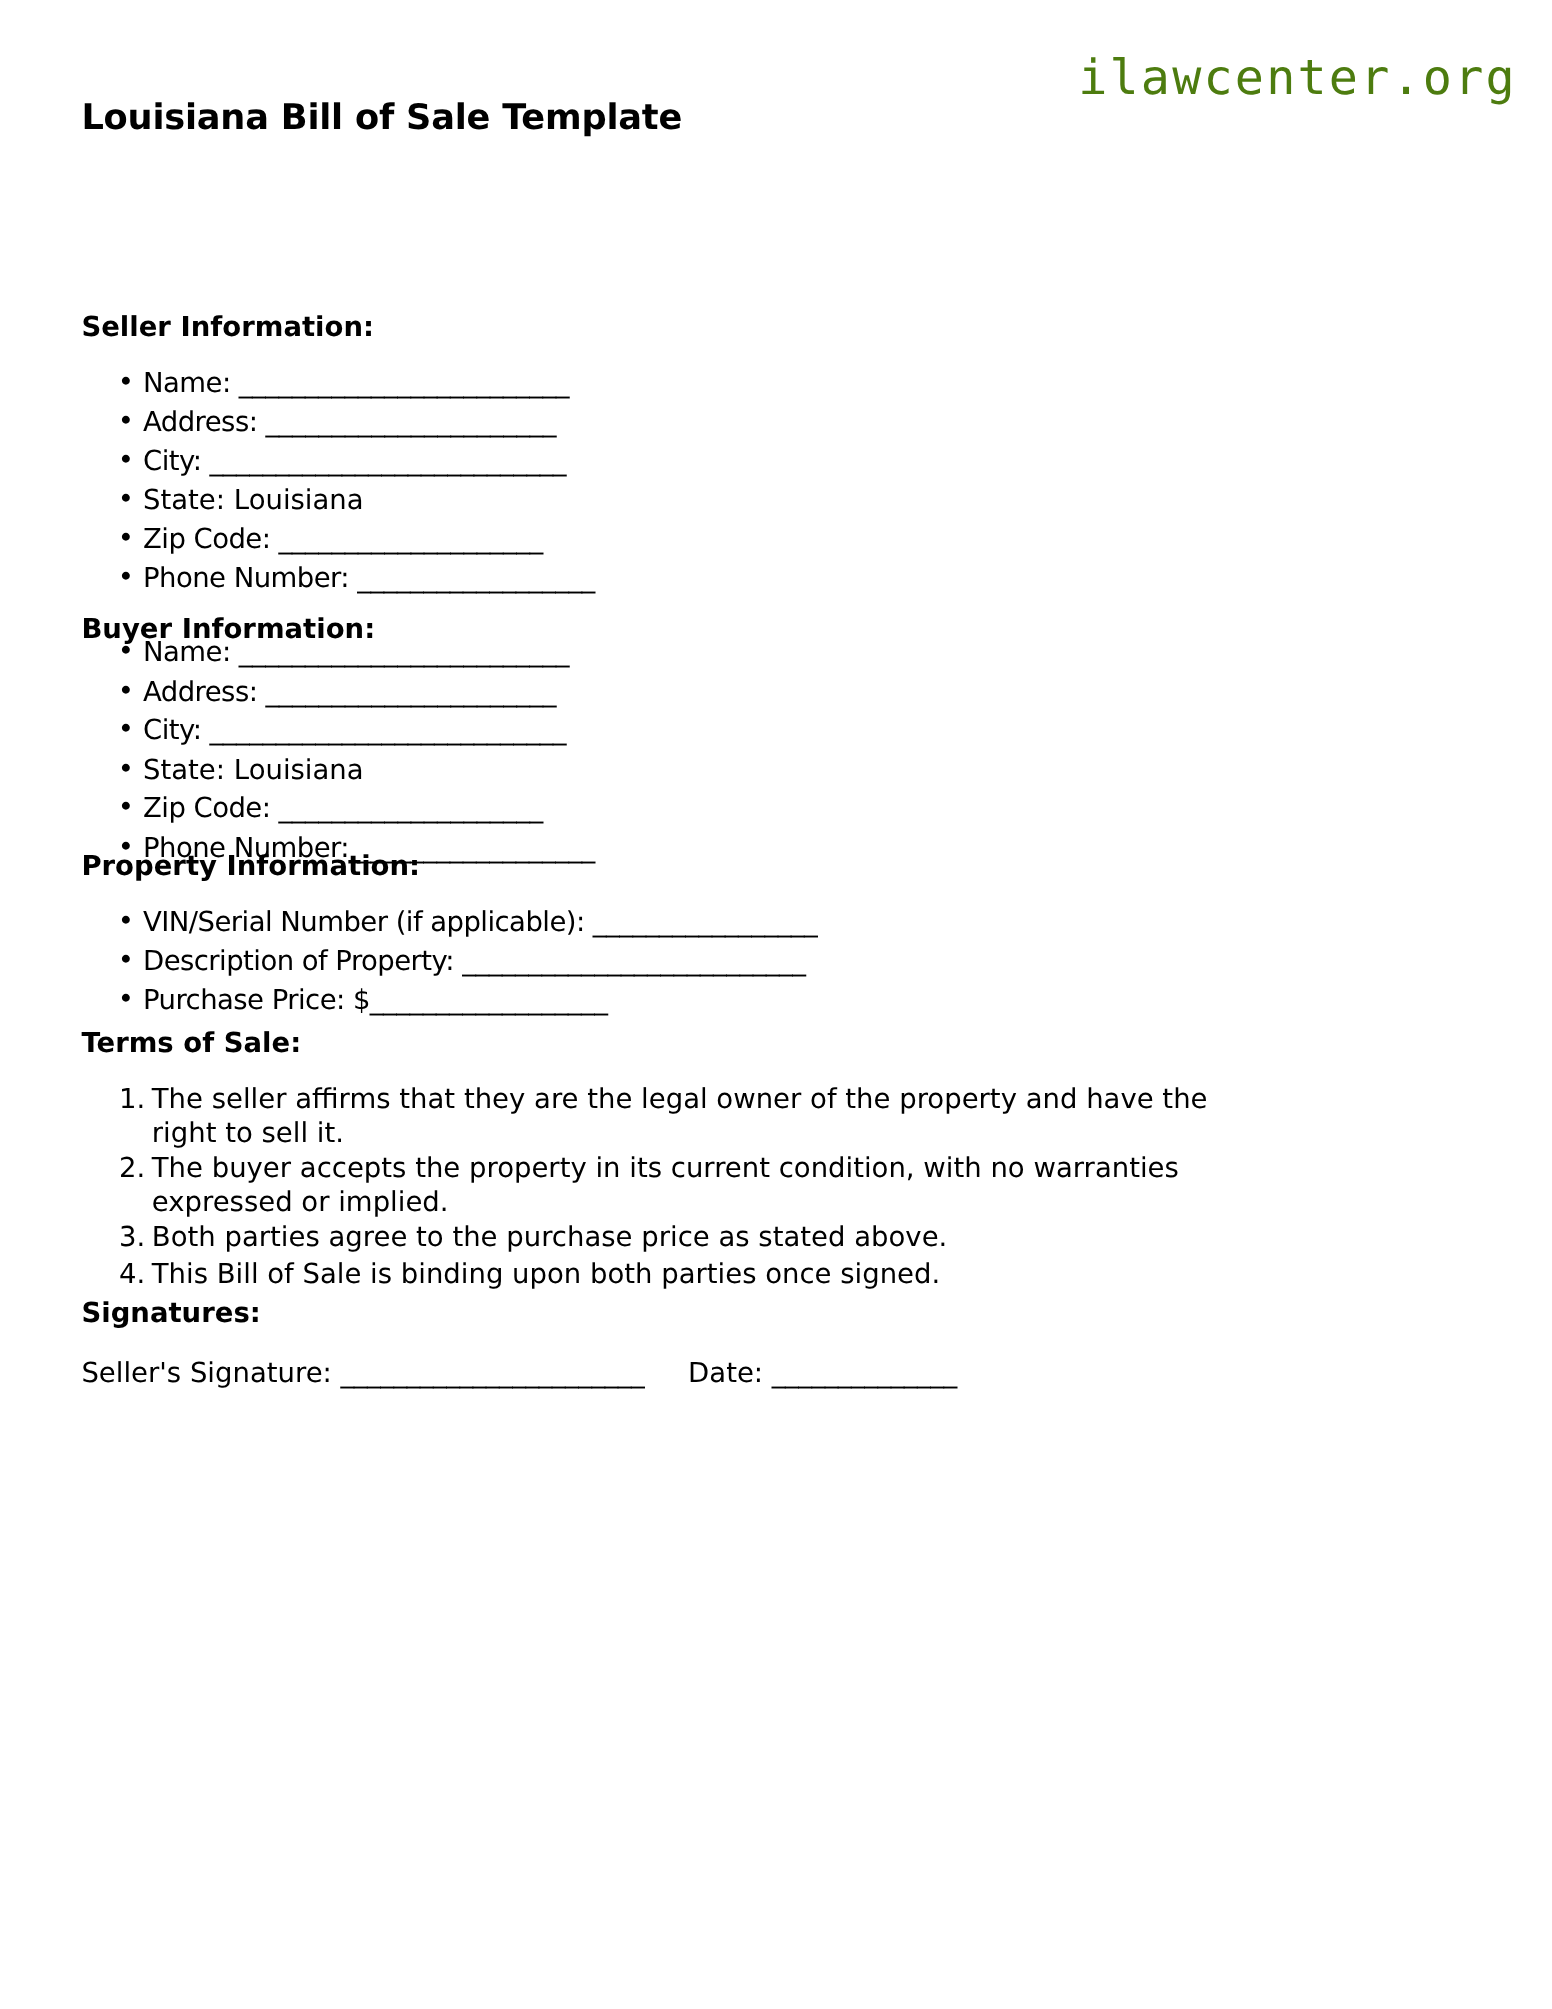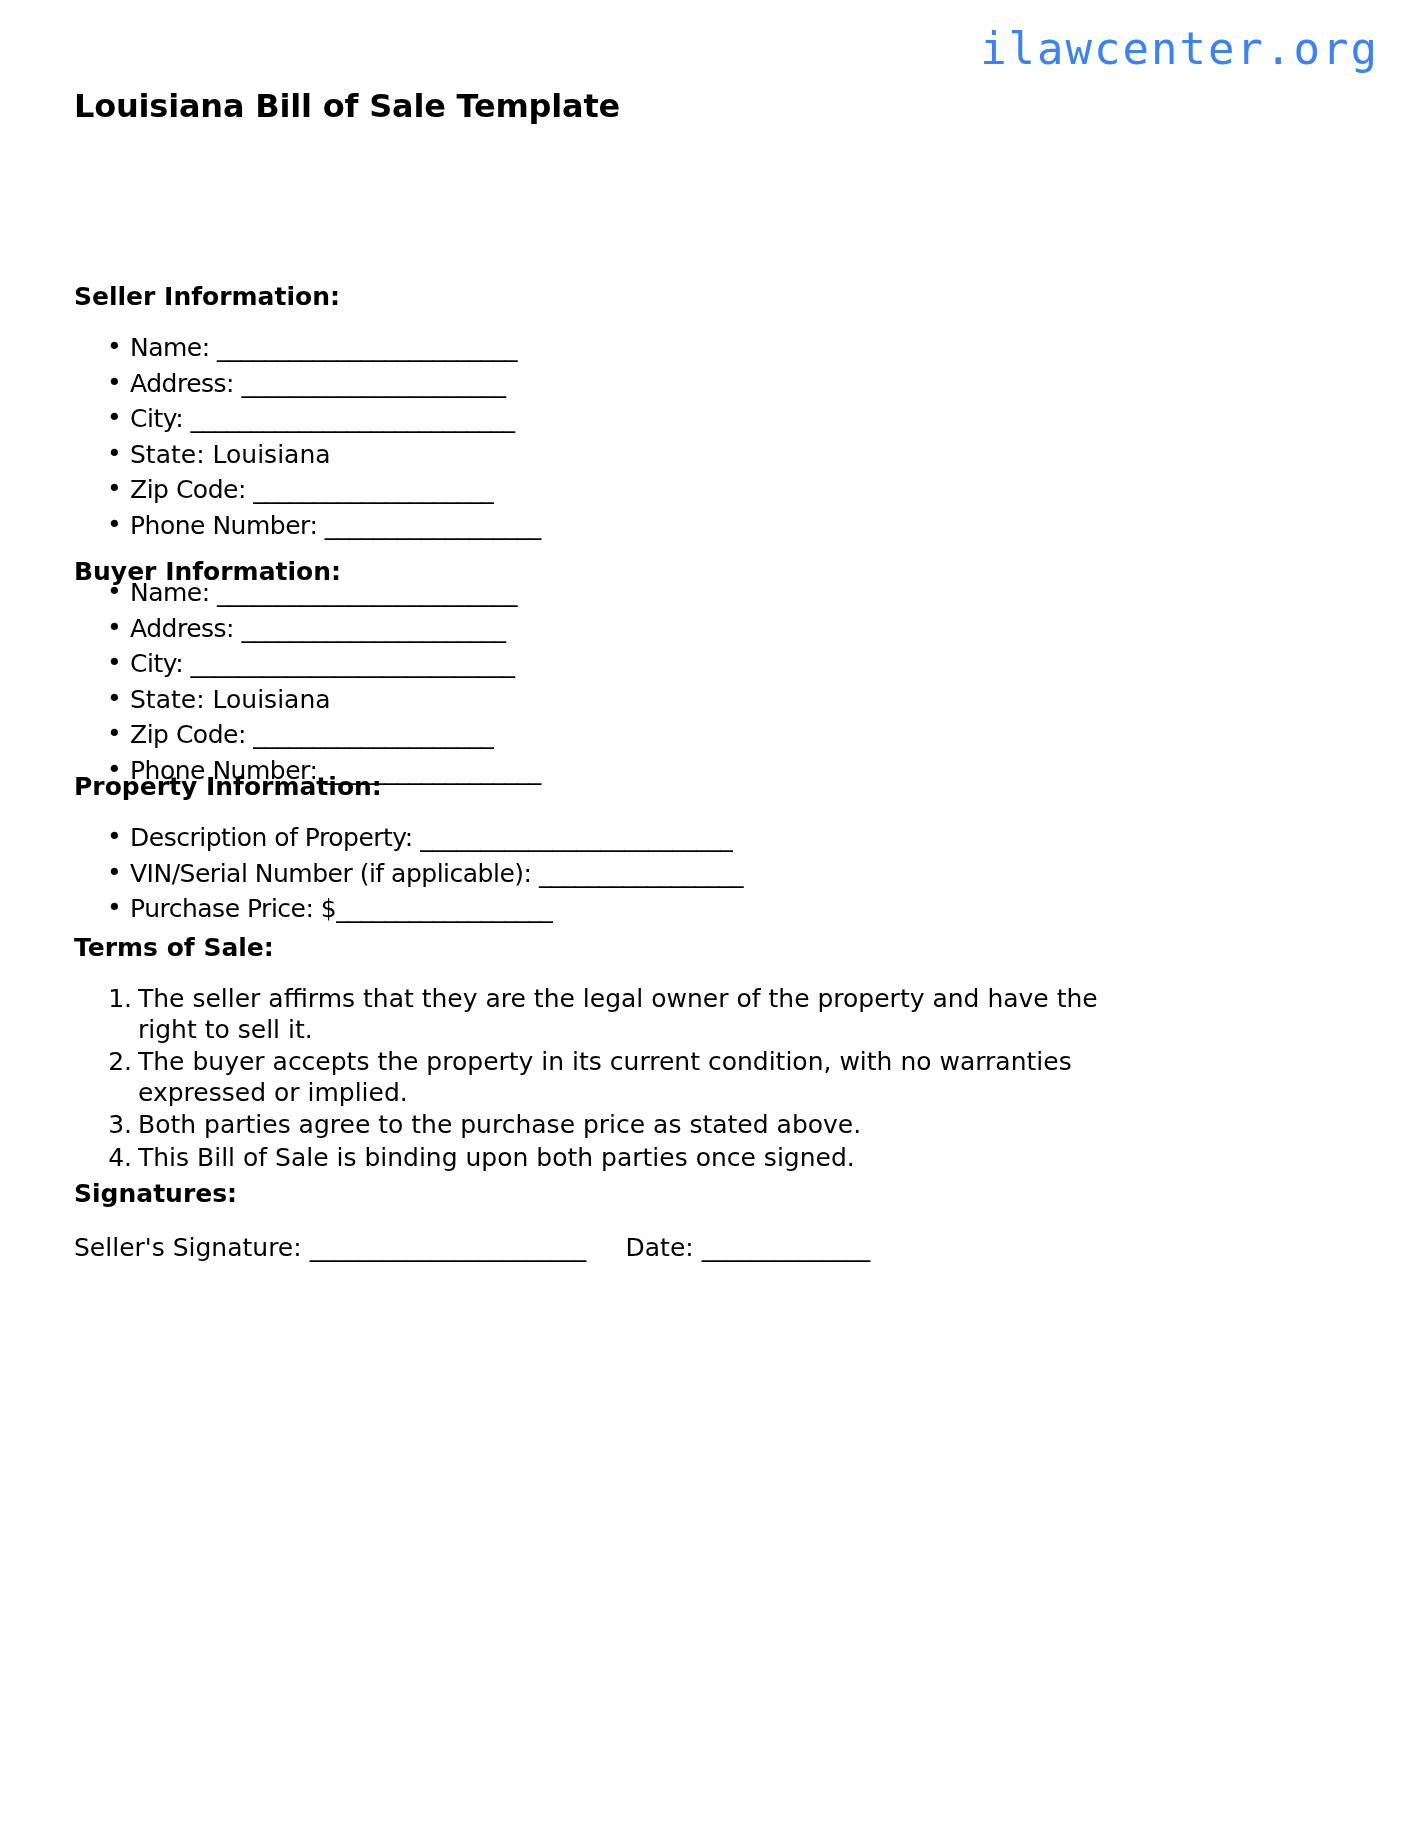--- a/index.html
+++ b/index.html
@@ -21,25 +21,25 @@
     height: 1826px;
     background: #ffffff;
     box-sizing: border-box;
     padding: 0;
   }
 
   
   .watermark {
     position: absolute;
     right: 32px;
-    top: 27px;
+    top: 49px;
     font-family: "DejaVu Sans Mono", "Liberation Mono", monospace;
     font-size: 44px;
     letter-spacing: 2px;
-    color: #3b82f6;
+    color: #4d7c0f;
     white-space: nowrap;
     line-height: 1;
   }
 
   
   .doc-title {
     position: absolute;
     left: 74px;
     top: 88px;
     margin: 0;
@@ -174,22 +174,22 @@
     <li><span class="blank">Name: _________________________</span></li>
     <li><span class="blank">Address: ______________________</span></li>
     <li><span class="blank">City: ___________________________</span></li>
     <li><span>State: Louisiana</span></li>
     <li><span class="blank">Zip Code: ____________________</span></li>
     <li><span class="blank">Phone Number: __________________</span></li>
   </ul>
 
   <h2 class="section-heading" id="property-heading">Property Information:</h2>
   <ul class="bullet-list" id="property-list">
+    <li><span class="blank">VIN/Serial Number (if applicable): _________________</span></li>
     <li><span class="blank">Description of Property: __________________________</span></li>
-    <li><span class="blank">VIN/Serial Number (if applicable): _________________</span></li>
     <li><span class="blank">Purchase Price: $__________________</span></li>
   </ul>
 
   <h2 class="section-heading" id="terms-heading">Terms of Sale:</h2>
   <ol class="ordered-list" id="terms-list">
     <li><span>The seller affirms that they are the legal owner of the property and have the right to sell it.</span></li>
     <li><span>The buyer accepts the property in its current condition, with no warranties expressed or implied.</span></li>
     <li><span>Both parties agree to the purchase price as stated above.</span></li>
     <li><span>This Bill of Sale is binding upon both parties once signed.</span></li>
   </ol>

